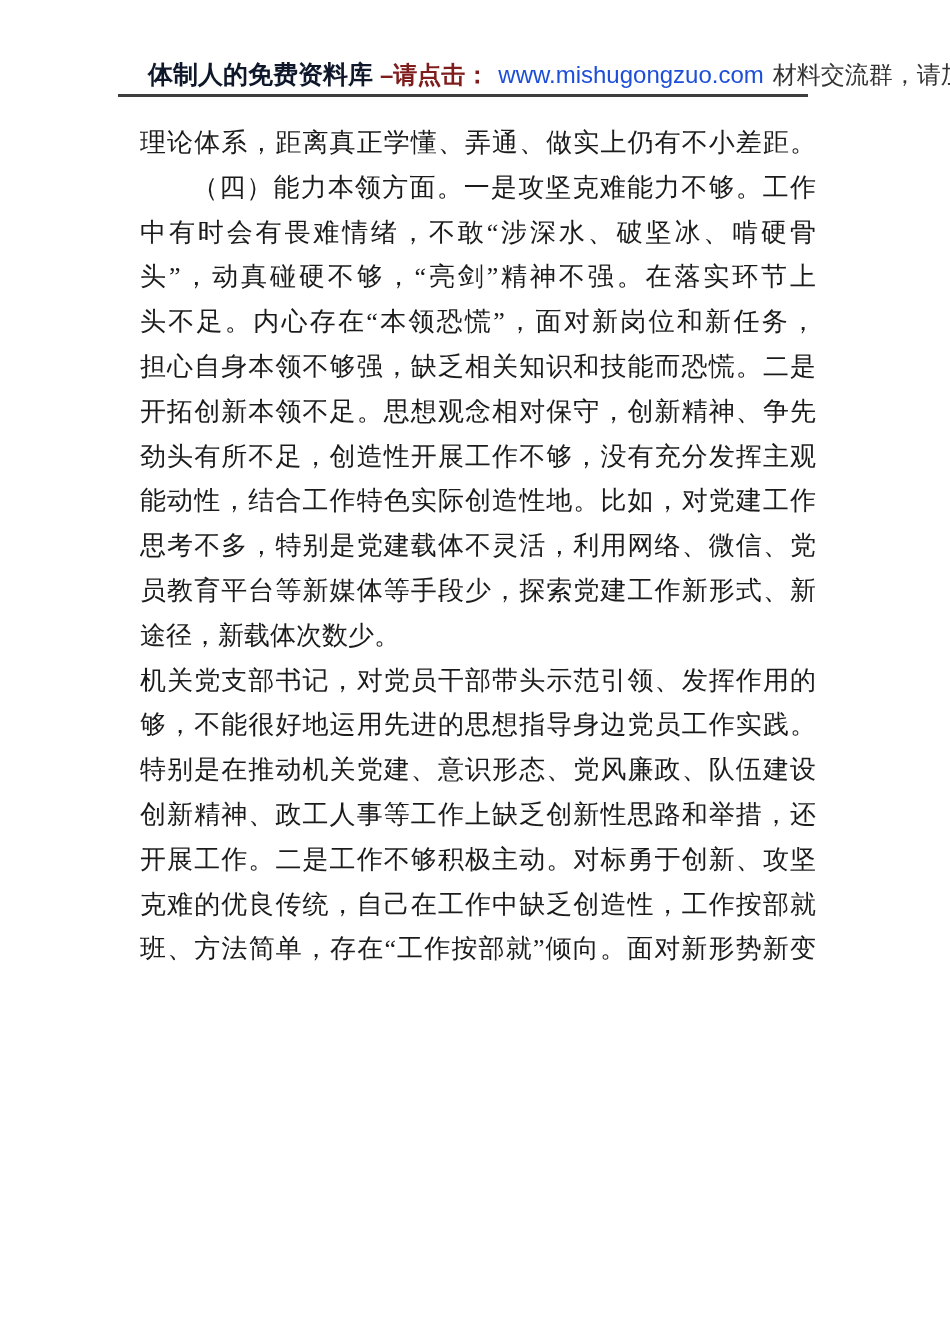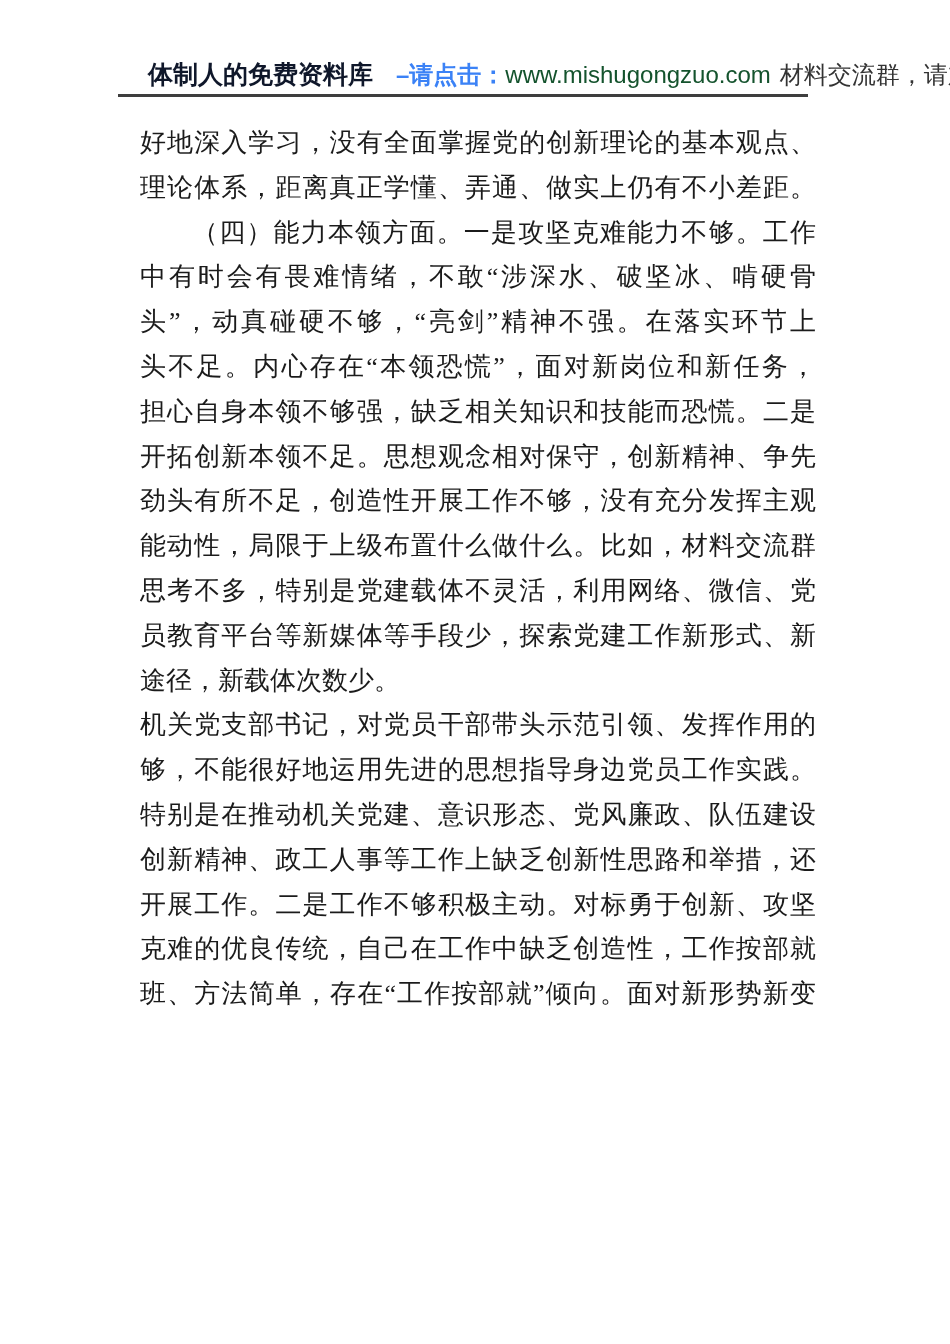--- a/index.html
+++ b/index.html
@@ -31,26 +31,27 @@
     line-height: 28px;
     white-space: nowrap;
     color: #333333;
   }
   .brand {
     color: #0f172a;
     font-weight: bold;
     font-size: 25px;
   }
   .prompt {
-    color: #3b82f6;
+    color: #7f1d1d;
     font-weight: 600;
-    margin-left: 23px;
+    margin-left: 7px;
   }
   .url {
-    color: #14532d;
+    color: #1d4ed8;
+    margin-left: 9px;
   }
   .suffix {
     color: #333333;
     font-weight: 500;
     margin-left: 9px;
   }
   
   .doc {
     position: absolute;
     left: 140px;
@@ -80,31 +81,30 @@
 <div class="page">
 
   <div class="header-bar">
     <div class="header-line">
       <span class="brand">体制人的免费资料库</span><span class="prompt">–请点击：</span><span class="url">www.mishugongzuo.com</span><span class="suffix">材料交流群，请加微信 tizhisiri</span>
     </div>
   </div>
 
   <div class="doc">
 
-    <div class="line">好地深入学习，没有全面掌握党的创新理论的基本观点、</div>
     <div class="line">理论体系，距离真正学懂、弄通、做实上仍有不小差距。</div>
 
     <div class="line indent">（四）能力本领方面。一是攻坚克难能力不够。工作</div>
     <div class="line">中有时会有畏难情绪，不敢“涉深水、破坚冰、啃硬骨</div>
     <div class="line">头”，动真碰硬不够，“亮剑”精神不强。在落实环节上</div>
     <div class="line">头不足。内心存在“本领恐慌”，面对新岗位和新任务，</div>
     <div class="line">担心自身本领不够强，缺乏相关知识和技能而恐慌。二是</div>
     <div class="line">开拓创新本领不足。思想观念相对保守，创新精神、争先</div>
     <div class="line">劲头有所不足，创造性开展工作不够，没有充分发挥主观</div>
-    <div class="line">能动性，局限于上级布置什么做什么。比如，材料交流群</div>
+    <div class="line">能动性，结合工作特色实际创造性地。比如，对党建工作</div>
     <div class="line">思考不多，特别是党建载体不灵活，利用网络、微信、党</div>
     <div class="line">员教育平台等新媒体等手段少，探索党建工作新形式、新</div>
     <div class="line short">途径，新载体次数少。</div>
 
     <div class="line">机关党支部书记，对党员干部带头示范引领、发挥作用的</div>
     <div class="line">够，不能很好地运用先进的思想指导身边党员工作实践。</div>
     <div class="line">特别是在推动机关党建、意识形态、党风廉政、队伍建设</div>
     <div class="line">创新精神、政工人事等工作上缺乏创新性思路和举措，还</div>
     <div class="line">开展工作。二是工作不够积极主动。对标勇于创新、攻坚</div>
     <div class="line">克难的优良传统，自己在工作中缺乏创造性，工作按部就</div>

